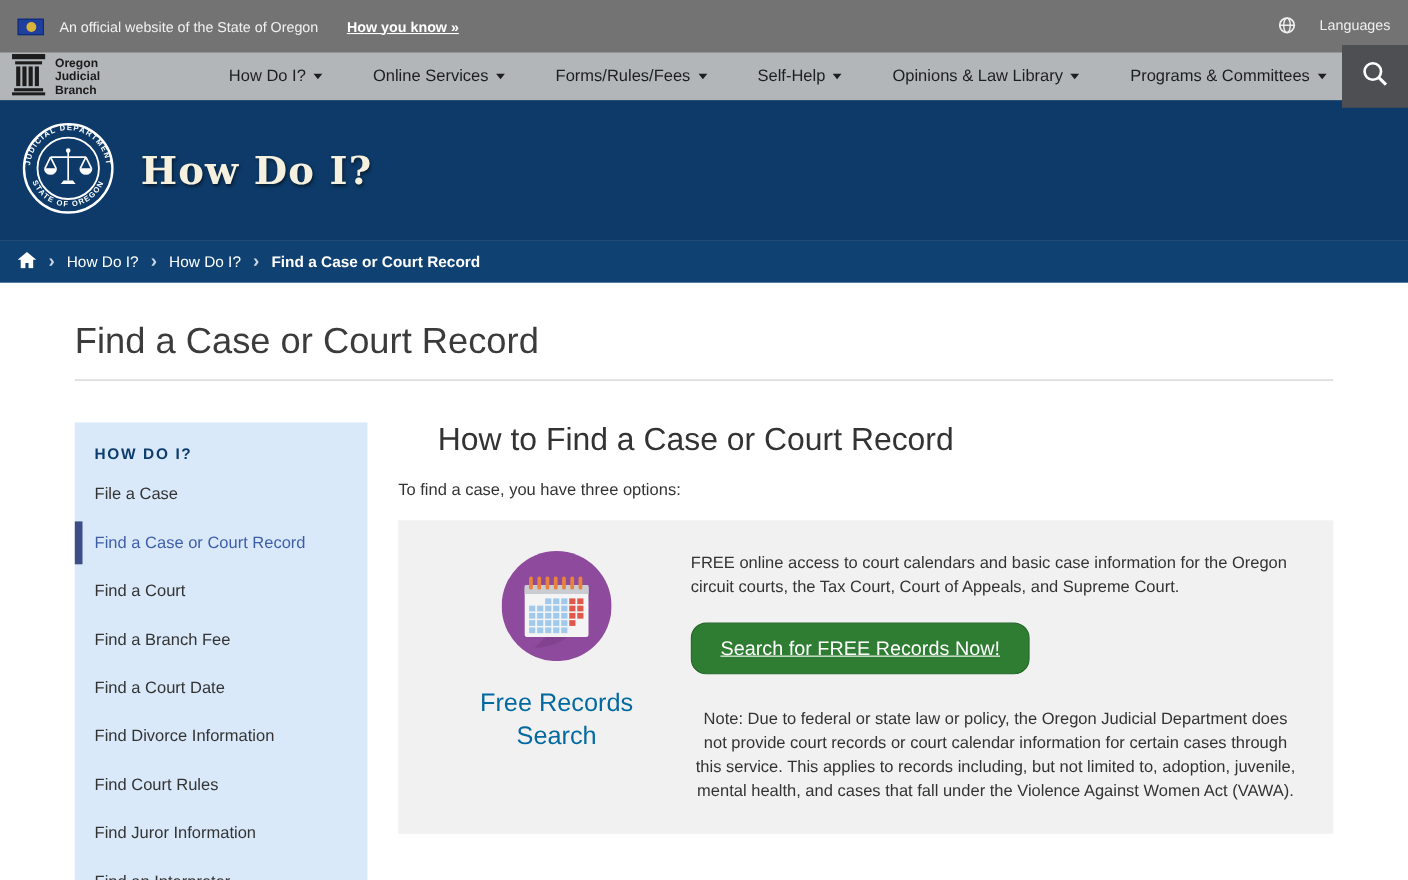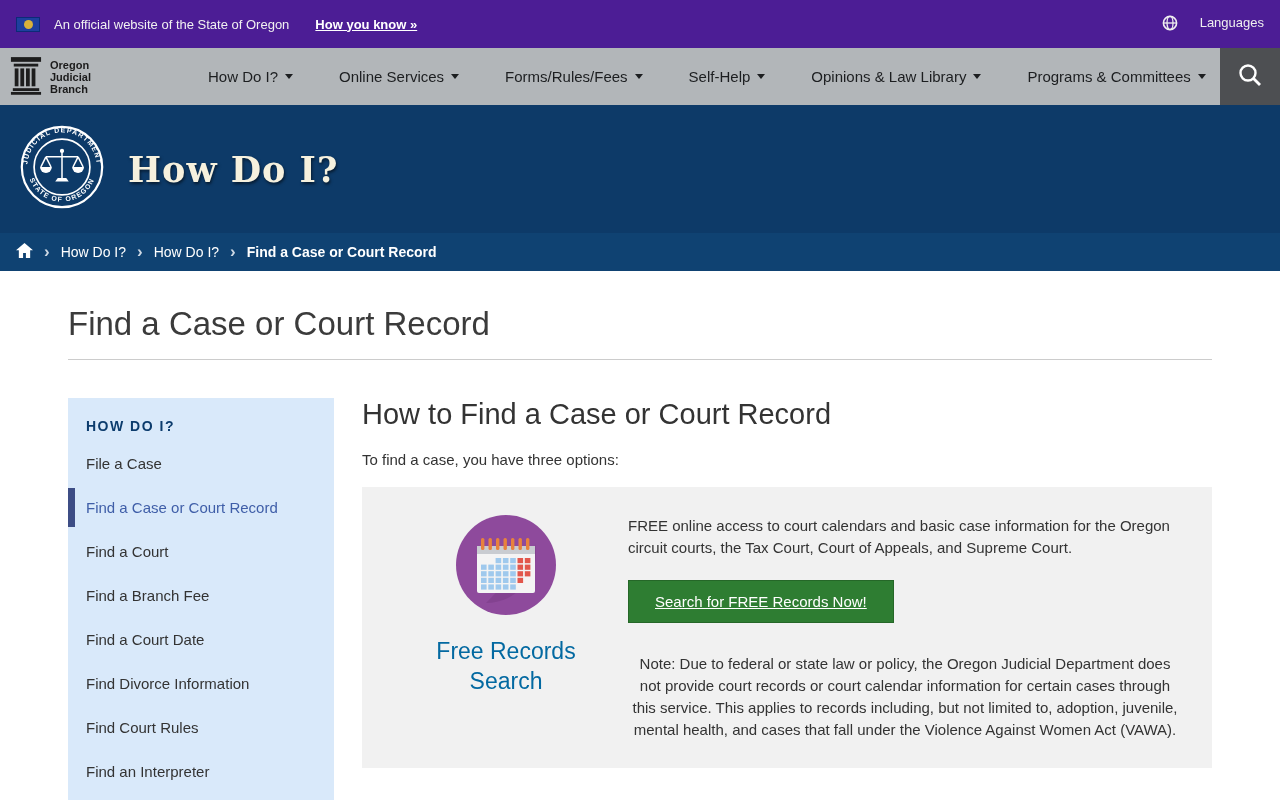--- a/index.html
+++ b/index.html
@@ -1,34 +1,34 @@
 <!DOCTYPE html>
 <html><head>
 <meta charset="utf-8">
 <title>Find a Case or Court Record</title>
 <style>
   * { margin:0; padding:0; box-sizing:border-box; }
   html,body { width:1280px; height:800px; overflow:hidden; background:#fff;
               font-family:"Liberation Sans", sans-serif; }
 
   
-  .utility-bar { height:48px; background:#4c1d95; display:flex; align-items:center;
+  .utility-bar { height:48px; background:#737373; display:flex; align-items:center;
                  padding:0 16px; color:#fff; font-size:13px; }
   .flag { width:24px; height:15px; background:#1e3f9e; border:1px solid #0d2a77;
           margin-right:14px; position:relative; flex-shrink:0; }
   .flag::after { content:""; position:absolute; left:7px; top:2px; width:9px; height:9px;
                  border-radius:50%; background:#d8b23a; }
   .official-text { color:#f1f1f1; }
   .how-you-know { color:#fff; font-weight:bold; text-decoration:underline;
                   margin-left:26px; cursor:pointer; }
   .utility-spacer { flex:1; }
   .languages { display:flex; gap:22px; cursor:pointer; color:#efefef; }
 
   
-  .nav-bar { height:57px; background:#b2b6b9; display:flex; align-items:center; }
+  .nav-bar { height:43px; background:#b2b6b9; display:flex; align-items:center; }
   .brand { display:flex; align-items:center; gap:8px; padding-left:10px; width:150px; }
   .brand-text { font-size:11px; font-weight:bold; color:#1b1b1b; line-height:12px; }
   .menu { display:flex; align-items:center; gap:46px; margin-left:58px; flex:1; }
   .menu-item { font-size:15px; color:#1c1e20; display:flex; align-items:center; gap:7px;
                cursor:pointer; white-space:nowrap; }
   .caret { width:0; height:0; border-left:4.5px solid transparent;
            border-right:4.5px solid transparent; border-top:5px solid #1c1e20; }
   .search-btn { width:60px; height:57px; background:#4d4f52; display:flex;
                 align-items:center; justify-content:center; cursor:pointer; flex-shrink:0; }
 
@@ -60,34 +60,34 @@
   .sidebar-heading { font-size:14px; font-weight:bold; letter-spacing:1.5px;
                      color:#0c3c6d; padding:0 18px; margin-bottom:12px; }
   .side-item { font-size:15px; color:#333; padding:9px 18px; margin-top:9px;
                cursor:pointer; position:relative; }
   .side-item.active { color:#3f5ea8; }
   .side-item.active::before { content:""; position:absolute; left:0; top:-2px; bottom:-2px;
                               width:7px; background:#3d4d85; }
 
   
   .main-col { flex:1; }
-  .main-heading { font-size:29px; font-weight:400; color:#333; margin-bottom:18px; }
+  .main-heading { font-size:29px; font-weight:400; color:#333; margin-bottom:18px;margin-left:36px; }
   .main-col p { font-size:15px; line-height:1.45; color:#333; }
   .options-intro { margin-top:16px; }
 
   
   .option-card { margin-top:16px; background:#f1f1f1; padding:28px 30px; display:flex; }
   .card-left { width:228px; flex-shrink:0; display:flex; flex-direction:column;
                align-items:center; }
   .card-caption { margin-top:18px; font-size:23px; color:#0369a1; text-align:center;
                   line-height:1.3; max-width:180px; }
   .card-right { flex:1; padding-left:8px; }
   .free-btn { display:inline-block; margin-top:22px; background:#2e7d32;
-              border:1px solid #256728; border-radius:0; padding:12px 26px;
-              font-size:15px; color:#fff; text-decoration:underline; cursor:pointer;
+              border:1px solid #256728; border-radius:14px; padding:12px 26px;
+              font-size:18px; color:#fff; text-decoration:underline; cursor:pointer;
               font-family:"Liberation Sans", sans-serif; }
   .card-note { margin-top:30px;text-align:center; }
 </style>
 </head>
 <body>
 
 <div class="utility-bar">
   <span class="flag"></span>
   <span class="official-text">An official website of the State of Oregon</span>
   <a class="how-you-know">How you know »</a>
@@ -215,20 +215,21 @@
 <div class="content">
   <div class="sidebar">
     <div class="sidebar-heading">HOW DO I?</div>
     <div class="side-item">File a Case</div>
     <div class="side-item active">Find a Case or Court Record</div>
     <div class="side-item">Find a Court</div>
     <div class="side-item">Find a Branch Fee</div>
     <div class="side-item">Find a Court Date</div>
     <div class="side-item">Find Divorce Information</div>
     <div class="side-item">Find Court Rules</div>
+    <div class="side-item">Find Juror Information</div>
     <div class="side-item">Find an Interpreter</div>
 
   </div>
 
   <div class="main-col">
     <h2 class="main-heading">How to Find a Case or Court Record</h2>
     <p class="options-intro">To find a case, you have three options:</p>
 
     <div class="option-card">
       <div class="card-left">

